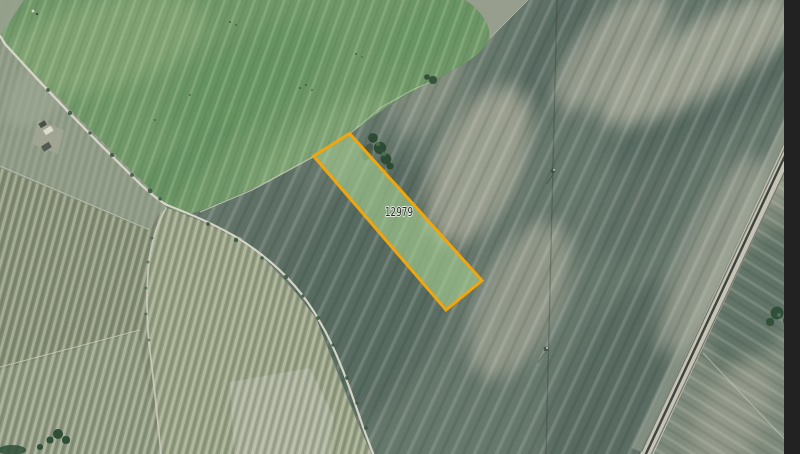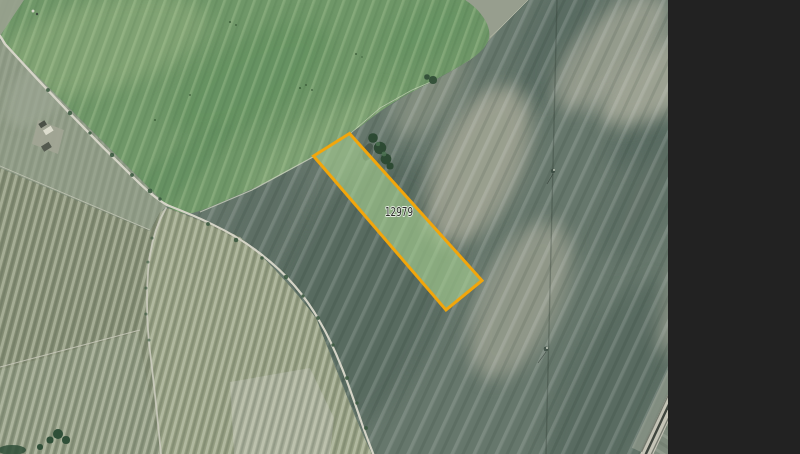--- a/index.html
+++ b/index.html
@@ -1,18 +1,18 @@
 <!DOCTYPE html>
 <html><head>
 <meta charset="utf-8">
 <style>
   html,body{margin:0;padding:0;background:#222;}
   .viewport{
     position:relative;
-    width:668px;height:454px;
+    width:784px;height:454px;
     overflow:hidden;
     background:#68796e;
     font-family:"DejaVu Sans",sans-serif;
   }
   .viewport svg{display:block;width:800px;height:454px;}
   text.parcel-label{
     font-family:"DejaVu Sans",sans-serif;
     font-weight:500;
     paint-order:stroke;
     stroke-linejoin:round;

